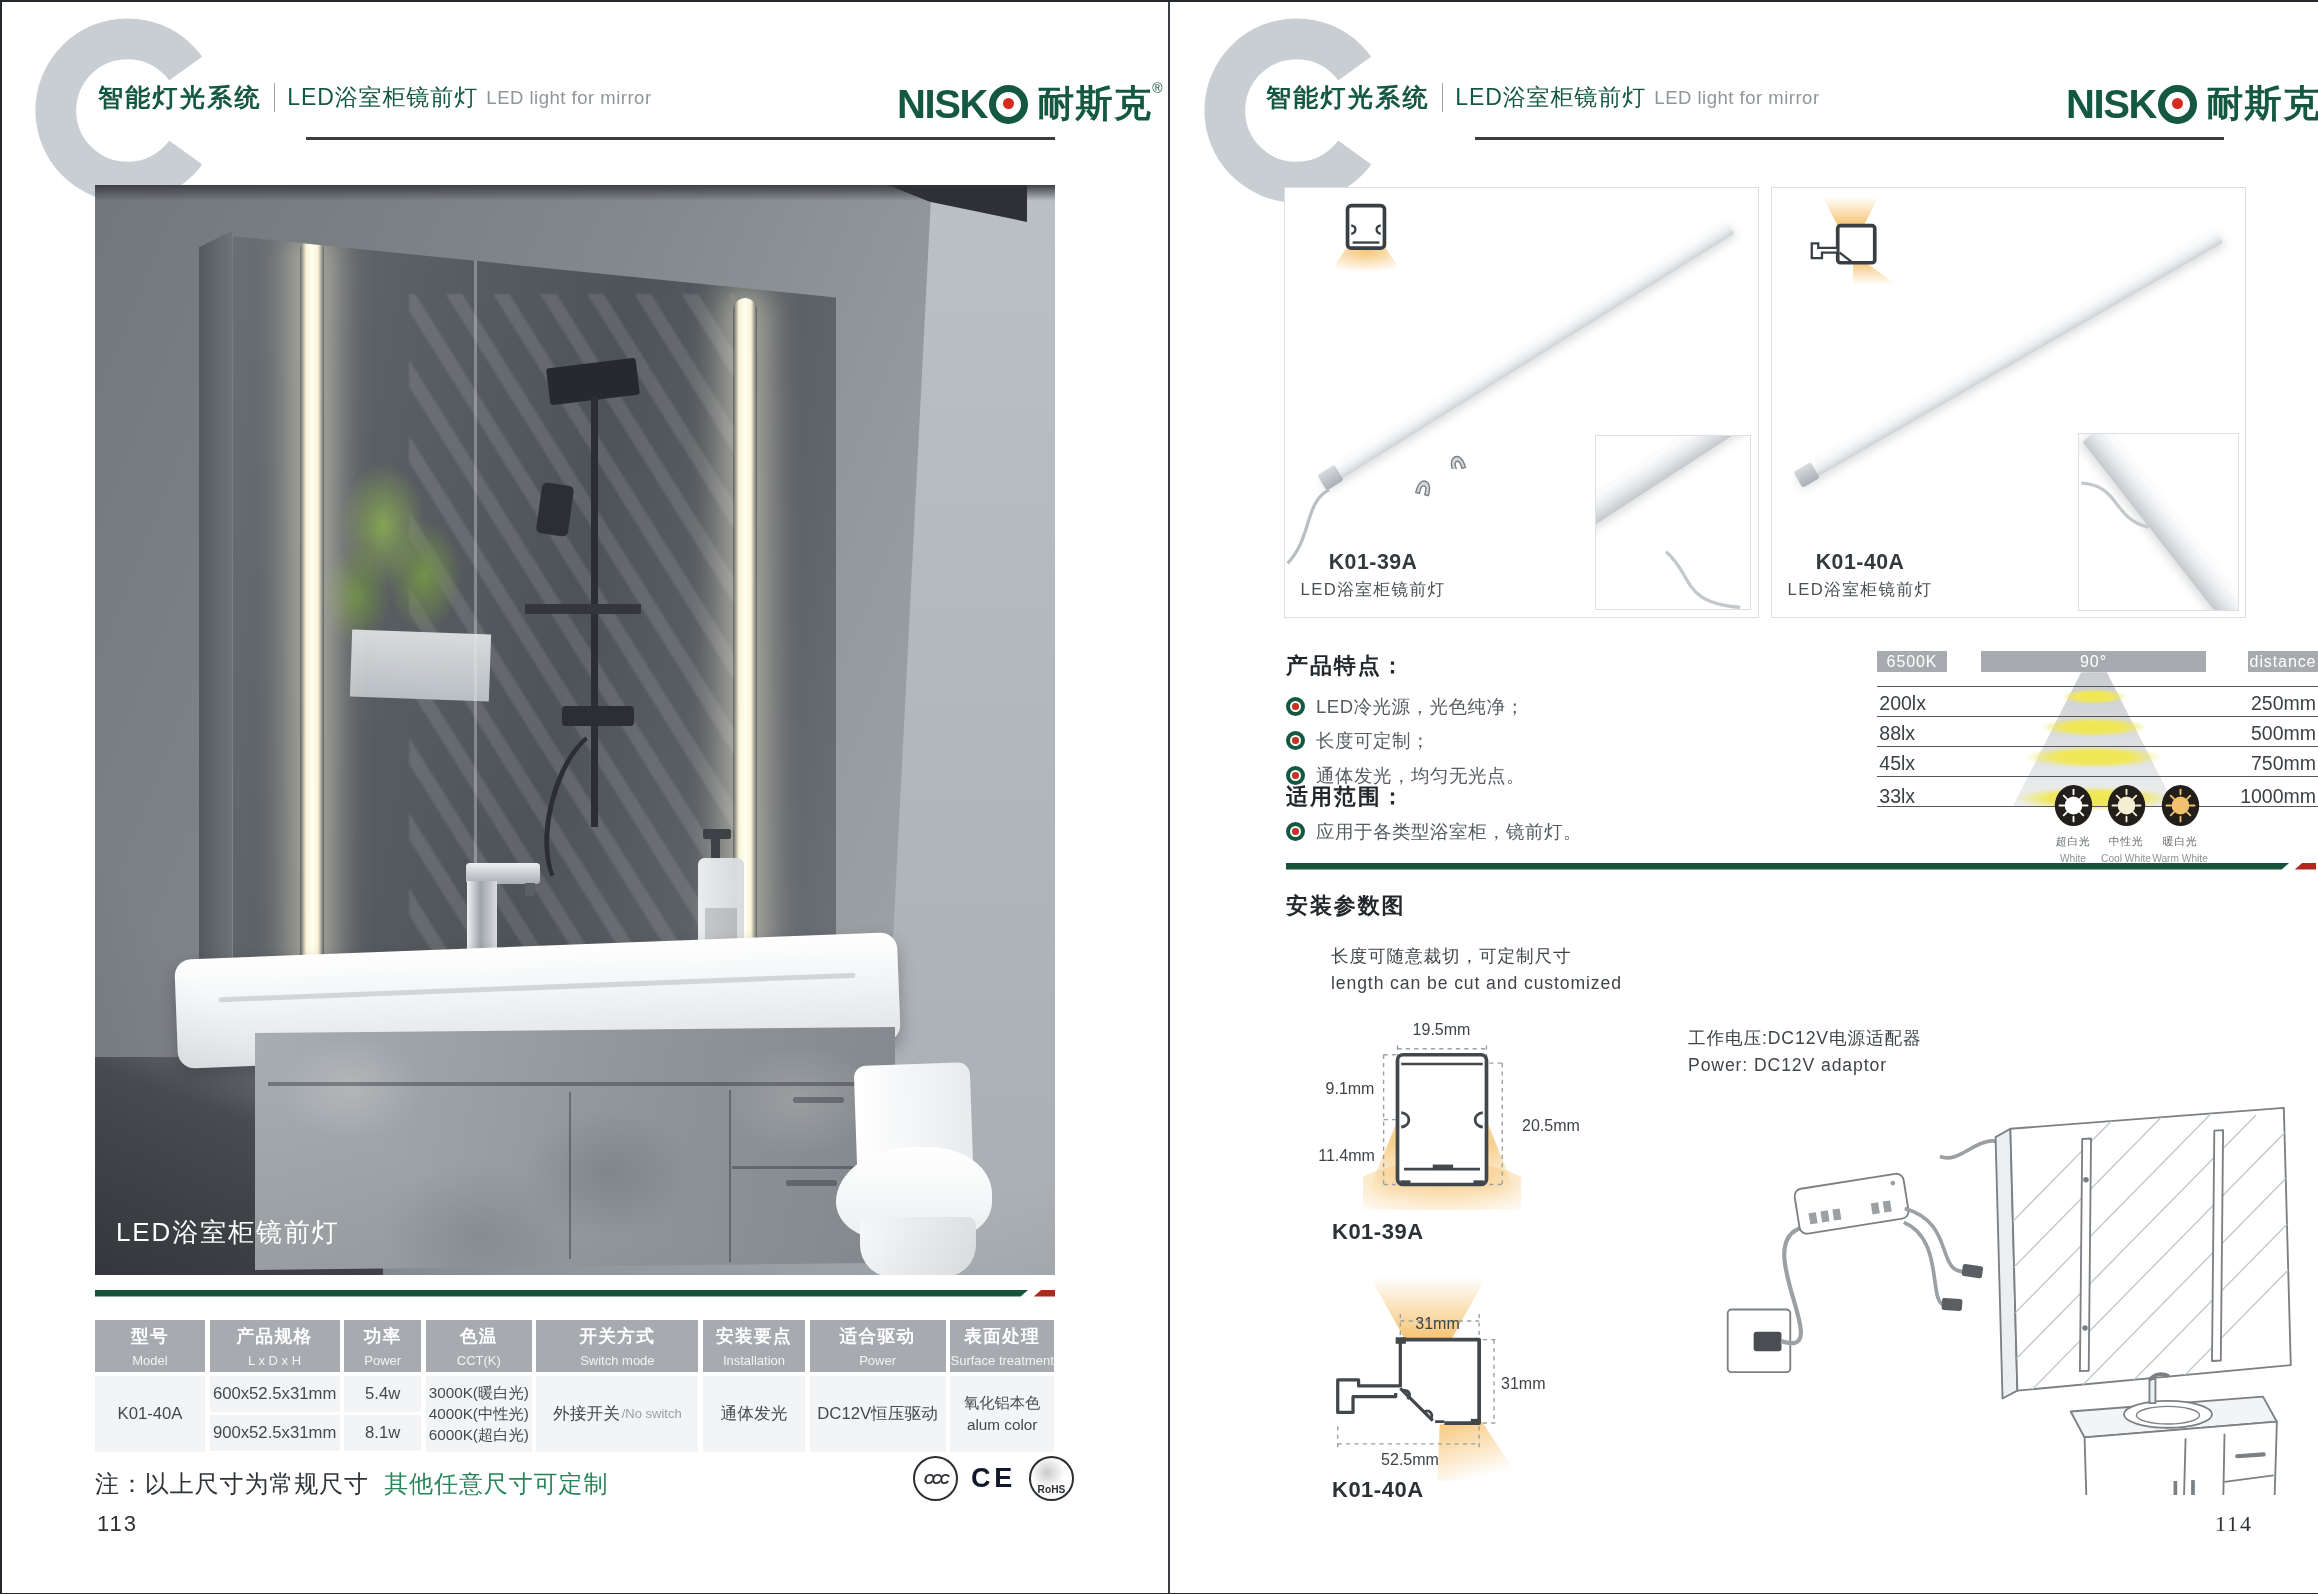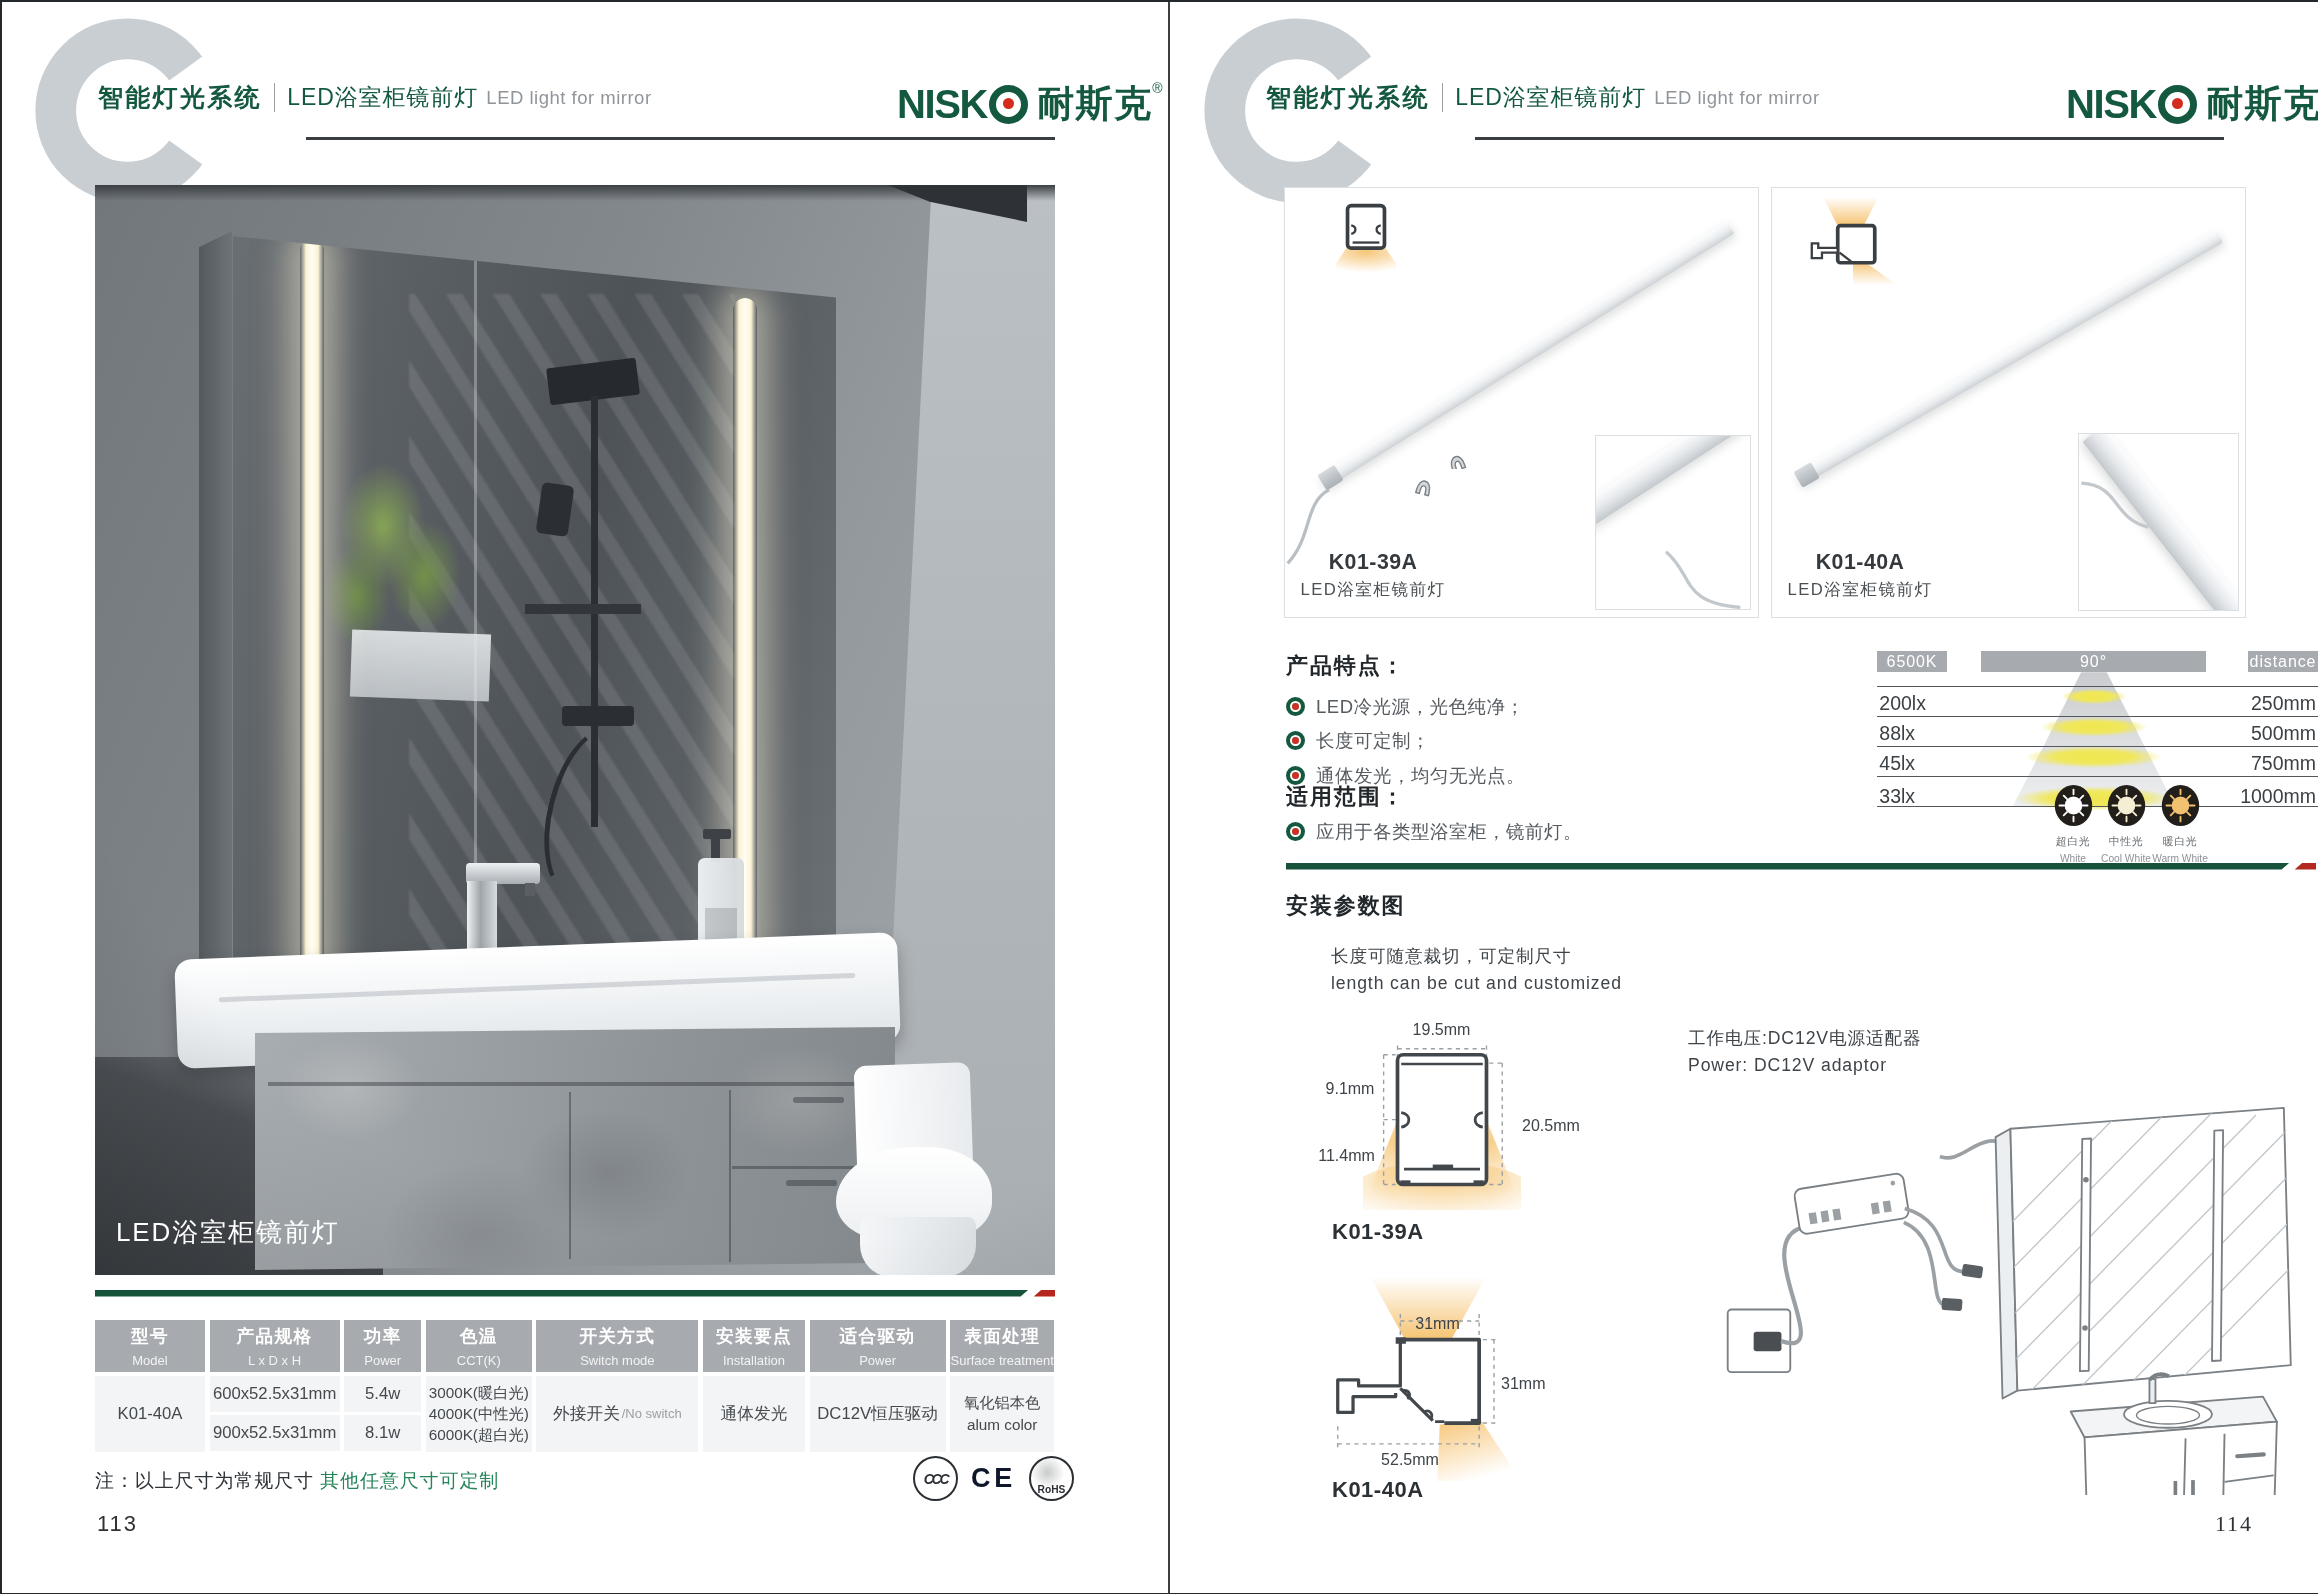--- a/index.html
+++ b/index.html
@@ -65,21 +65,21 @@
   .spec{left:93px;top:1318px;width:960px;display:flex;gap:4.6px;}
   .spec .col{display:flex;flex-direction:column;gap:3.7px;}
   .th{height:52px;background:#a7abaf;color:#fff;display:flex;flex-direction:column;align-items:center;justify-content:center;}
   .th .cn{font-size:17.6px;font-weight:bold;letter-spacing:1.4px;}
   .th .en{font-size:13px;color:rgba(255,255,255,.85);margin-top:5px;}
   .td{background:#f3f4f5;display:flex;flex-direction:column;align-items:center;justify-content:center;font-size:16.7px;color:#44494e;}
   .td.full{height:76px;}
   .td.half{height:36px;}
   .td .sub{font-size:13px;color:#9ba0a4;}
   .td .line{line-height:1.4;font-size:15.3px;}
-  .note{font-size:19px;letter-spacing:0.9px;}
+  .note{font-size:24px;letter-spacing:0.9px;font-family:Liberation Mono, monospace;}
   .note .blk{color:#2e3338;}
   .note .grn{color:#27855A;}
   .pn{font-size:22px;color:#2e3236;letter-spacing:1.9px;}
   .serif{font-family:"Liberation Serif","DejaVu Serif",serif;}
   
   .panel{border:1.4px solid #dcdfe1;background:#fff;overflow:hidden;}
   .ledbar{height:14px;background:linear-gradient(180deg,#fbfcfd,#e9ecee 55%,#cdd1d5);border-radius:2.3px;box-shadow:0 3.7px 9.3px rgba(60,64,68,.18);transform-origin:left center;}
   .ledcap{width:19.5px;background:linear-gradient(180deg,#d6dade,#aab0b5);border-radius:2.3px;}
   .inset{border:1.4px solid #dcdfe1;background:#fff;overflow:hidden;}
   .pmodel{font-size:21.3px;font-weight:bold;color:#34393e;letter-spacing:0.5px;text-align:center;width:167px;}

